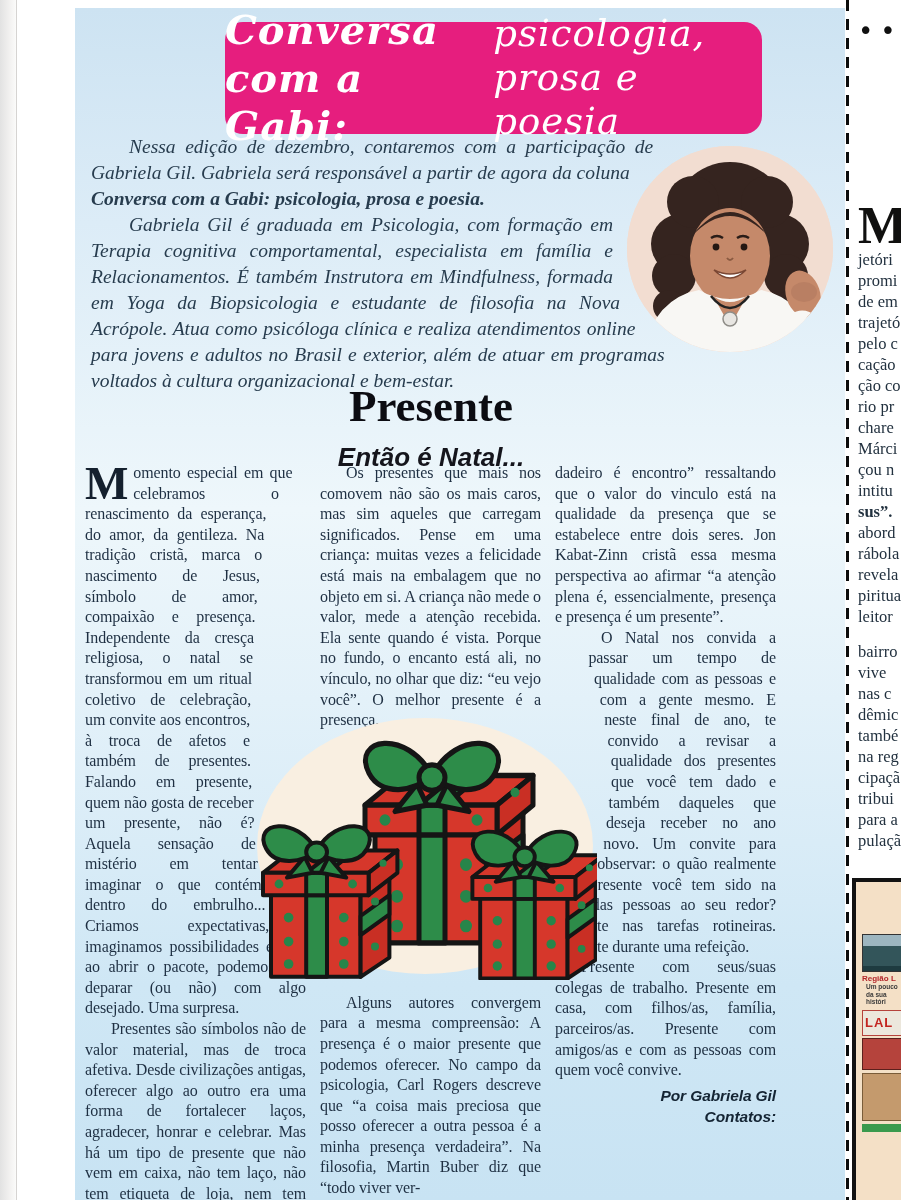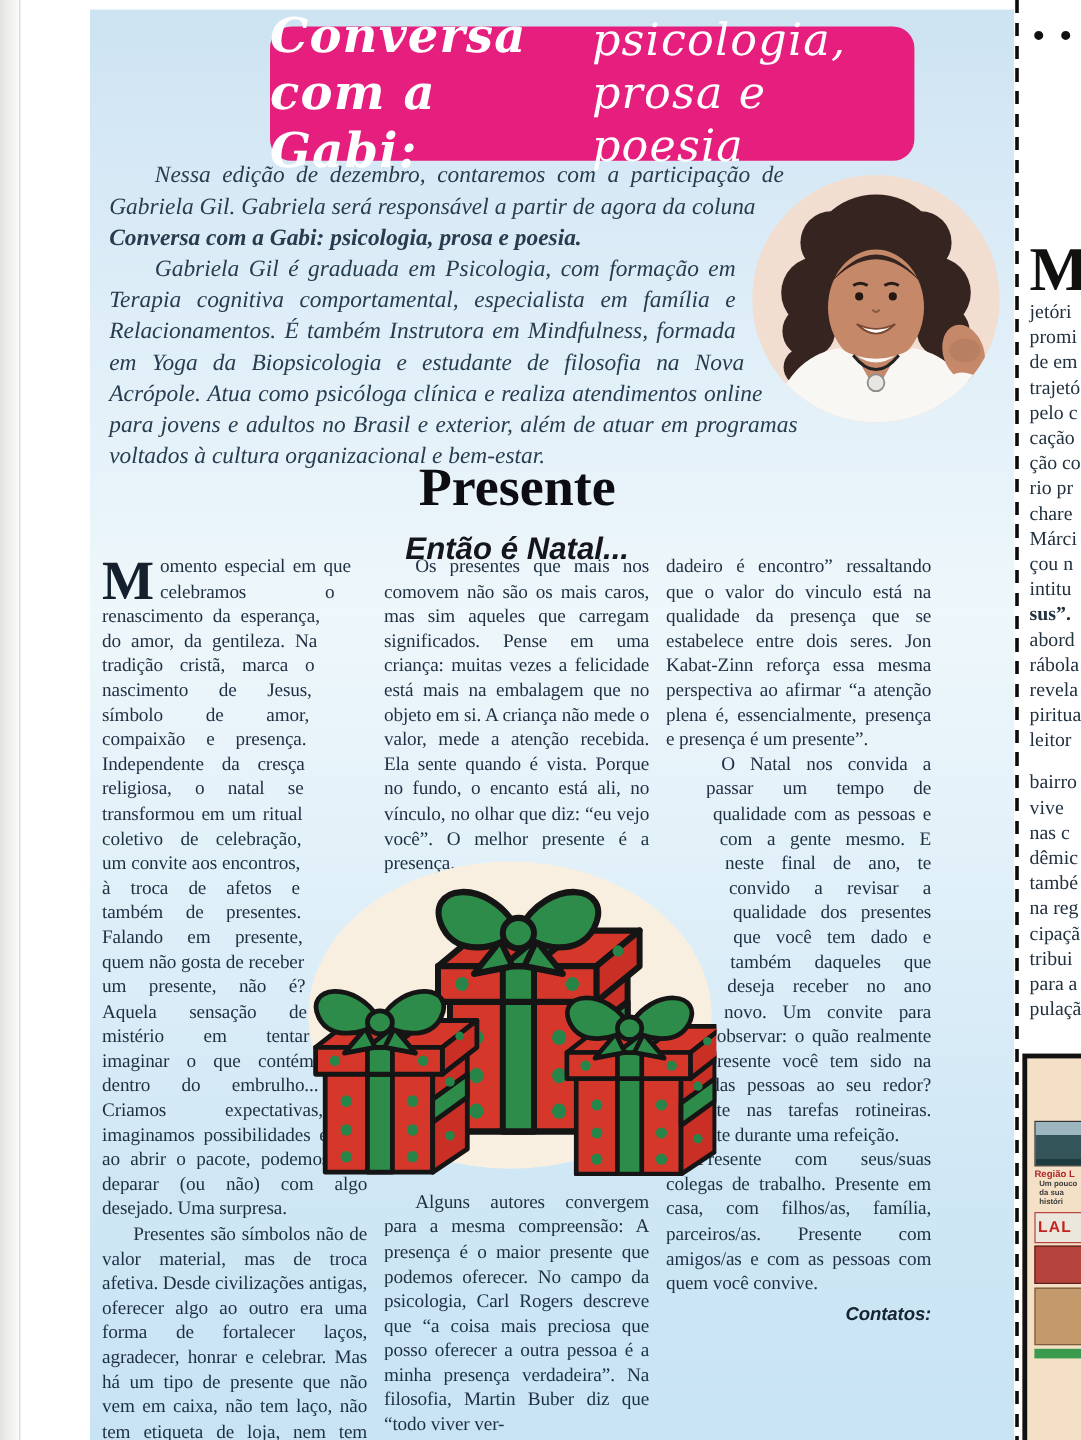--- a/index.html
+++ b/index.html
@@ -136,24 +136,25 @@
       <div class="col">
         <p class="nofirst"><span class="dropcap">M</span><span class="wrapR"></span><span>omento especial em que celebramos o renascimento da esperança, do amor, da gentileza. Na tradição cristã, marca o nascimento de Jesus, símbolo de amor, compaixão e presença. Independente da cresça religiosa, o natal se transformou em um ritual coletivo de celebração, um convite aos encontros, à troca de afetos e também de presentes. Falando em presente, quem não gosta de receber um presente, não é? Aquela sensação de mistério em tentar imaginar o que contém dentro do embrulho... Criamos expectativas, imaginamos possibilidades e, ao abrir o pacote, podemos nos deparar (ou não) com algo desejado. Uma surpresa.</span></p>
         <p>Presentes são símbolos não de valor material, mas de troca afetiva. Desde civilizações antigas, oferecer algo ao outro era uma forma de fortalecer laços, agradecer, honrar e celebrar. Mas há um tipo de presente que não vem em caixa, não tem laço, não tem etiqueta de loja, nem tem preço. Presente que chega cheio de presença, de cuidado e carinho.</p>
       </div>
       <div class="col">
         <p>Os presentes que mais nos comovem não são os mais caros, mas sim aqueles que carregam significados. Pense em uma criança: muitas vezes a felicidade está mais na embalagem que no objeto em si. A criança não mede o valor, mede a atenção recebida. Ela sente quando é vista. Porque no fundo, o encanto está ali, no vínculo, no olhar que diz: “eu vejo você”. O melhor presente é a presença.</p>
         <div class="img-spacer"></div>
         <p>Alguns autores convergem para a mesma compreensão: A presença é o maior presente que podemos oferecer. No campo da psicologia, Carl Rogers descreve que “a coisa mais preciosa que posso oferecer a outra pessoa é a minha presença verdadeira”. Na filosofia, Martin Buber diz que “todo viver ver-</p>
       </div>
       <div class="col">
-        <p class="nofirst">dadeiro é encontro” ressaltando que o valor do vinculo está na qualidade da presença que se estabelece entre dois seres. Jon Kabat-Zinn reforça essa mesma perspectiva ao afirmar “a atenção plena é, essencialmente, presença e presença é um presente”.</p>
+        <p class="nofirst">dadeiro é encontro” ressaltando que o valor do vinculo está na qualidade da presença que se estabelece entre dois seres. Jon Kabat-Zinn cristã essa mesma perspectiva ao afirmar “a atenção plena é, essencialmente, presença e presença é um presente”.</p>
         <p><span class="wrapL"></span><span>O Natal nos convida a passar um tempo de qualidade com as pessoas e com a gente mesmo. E neste final de ano, te convido a revisar a qualidade dos presentes que você tem dado e também daqueles que deseja receber no ano novo. Um convite para observar: o quão realmente presente você tem sido na vida das pessoas ao seu redor? Presente nas tarefas rotineiras. Presente durante uma refeição.</span></p>
         <p>Presente com seus/suas colegas de trabalho. Presente em casa, com filhos/as, família, parceiros/as. Presente com amigos/as e com as pessoas com quem você convive.</p>
         <div class="byline">
+            <div class="byline-line">Por Gabriela Gil</div>
             <div class="byline-line">Contatos:</div>
           </div>
       </div>
     </div>
 
     <svg id="presents" viewBox="0 0 344 272">
       <ellipse cx="172" cy="138" rx="168" ry="128" fill="#f9efe1"></ellipse>
       <defs>
         <g id="gift">
 

